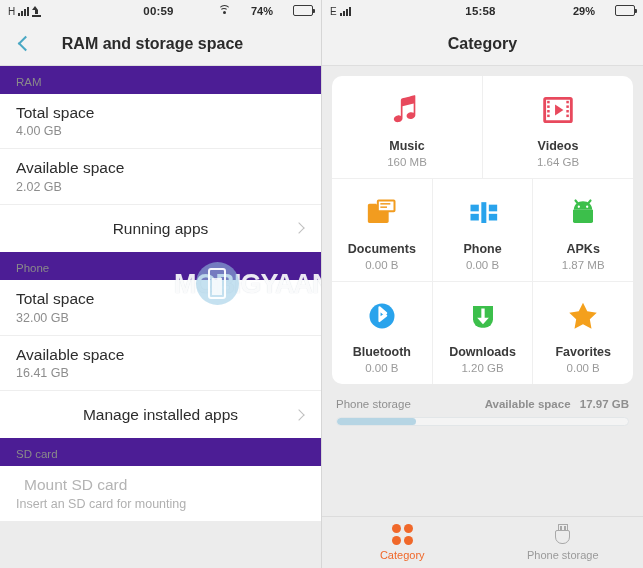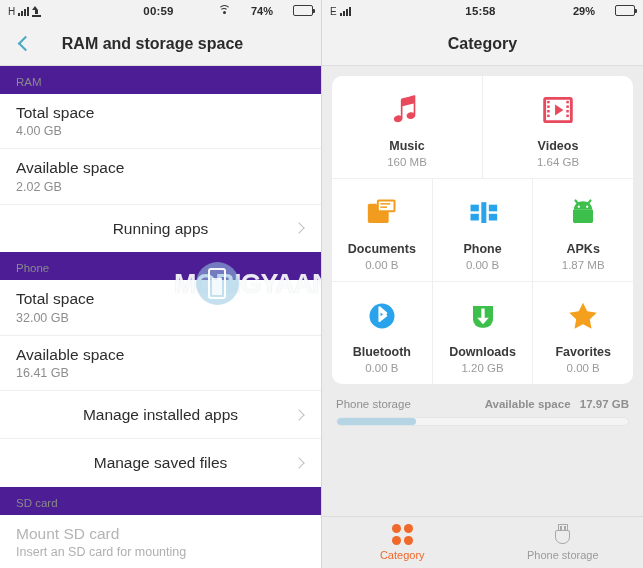--- a/index.html
+++ b/index.html
@@ -123,21 +123,21 @@
   .row:last-child { border-bottom: none; }
   .row-title { font-size: 15.5px; color: #2d2d2d; line-height: 1.25; }
   .row-sub { font-size: 12.5px; color: #8d8d8d; margin-top: 2px; }
   .row.nav { flex-direction: row; align-items: center; padding-top: 14px; padding-bottom: 14px; }
   .chev-right {
     position: absolute; right: 18px; top: 50%;
     width: 8px; height: 8px;
     border-top: 1.8px solid #bfbfbf; border-right: 1.8px solid #bfbfbf;
     transform: translateY(-50%) rotate(45deg);
   }
-  .row.disabled .row-title { color: #b4b4b4; }
+  .row.disabled .row-title { color: #b4b4b4; margin-left: 8px; }
   .row.disabled .row-sub { color: #b0b0b0; }
 
   
   .watermark {
     position: absolute; left: 174px; top: 262px;
     width: 240px; height: 44px;
     display: flex; align-items: center;
     pointer-events: none; z-index: 30;
   }
   .wm-text {
@@ -273,24 +273,20 @@
             <div class="row-sub">32.00 GB</div>
           </div>
           <div class="row">
             <div class="row-title">Available space</div>
             <div class="row-sub">16.41 GB</div>
           </div>
           <div class="row nav">
             <div class="row-title">Manage installed apps</div>
             <span class="chev-right"></span>
           </div>
-          <div class="row nav">
-            <div class="row-title">Manage saved files</div>
-            <span class="chev-right"></span>
-          </div>
         </div>
         <div class="sec-head">SD card</div>
         <div class="list">
           <div class="row disabled">
             <div class="row-title">Mount SD card</div>
             <div class="row-sub">Insert an SD card for mounting</div>
           </div>
         </div>
       </div>
 

